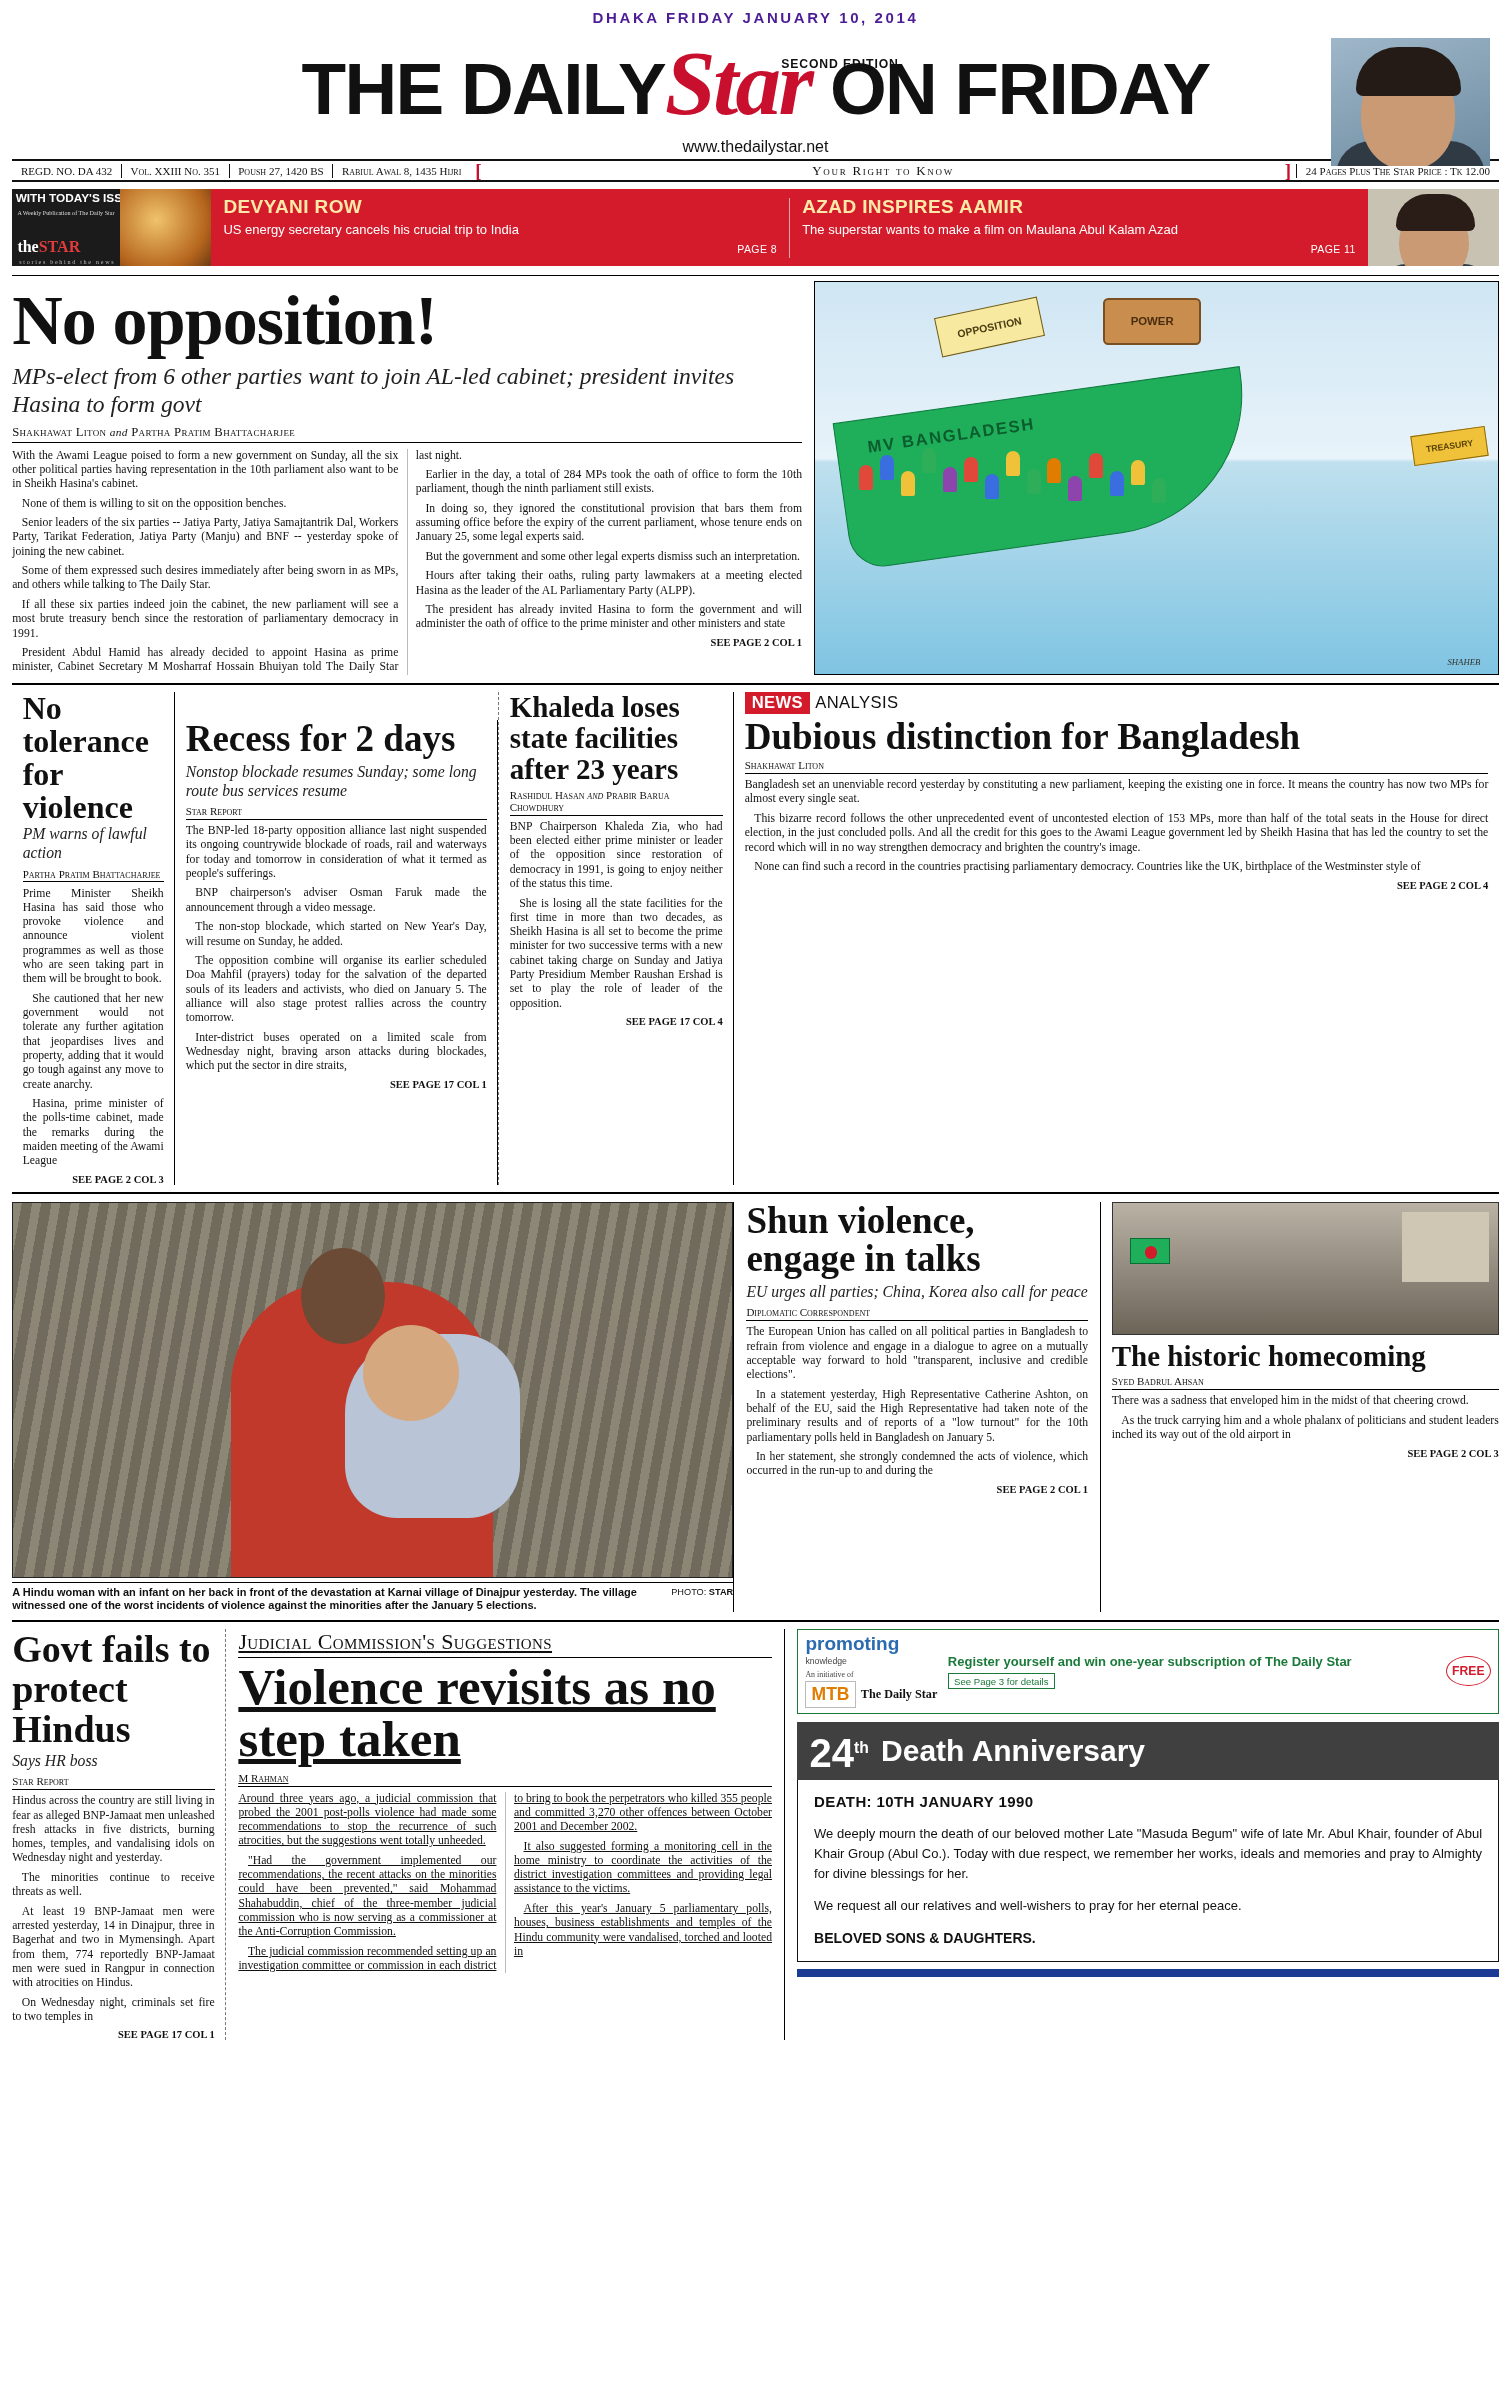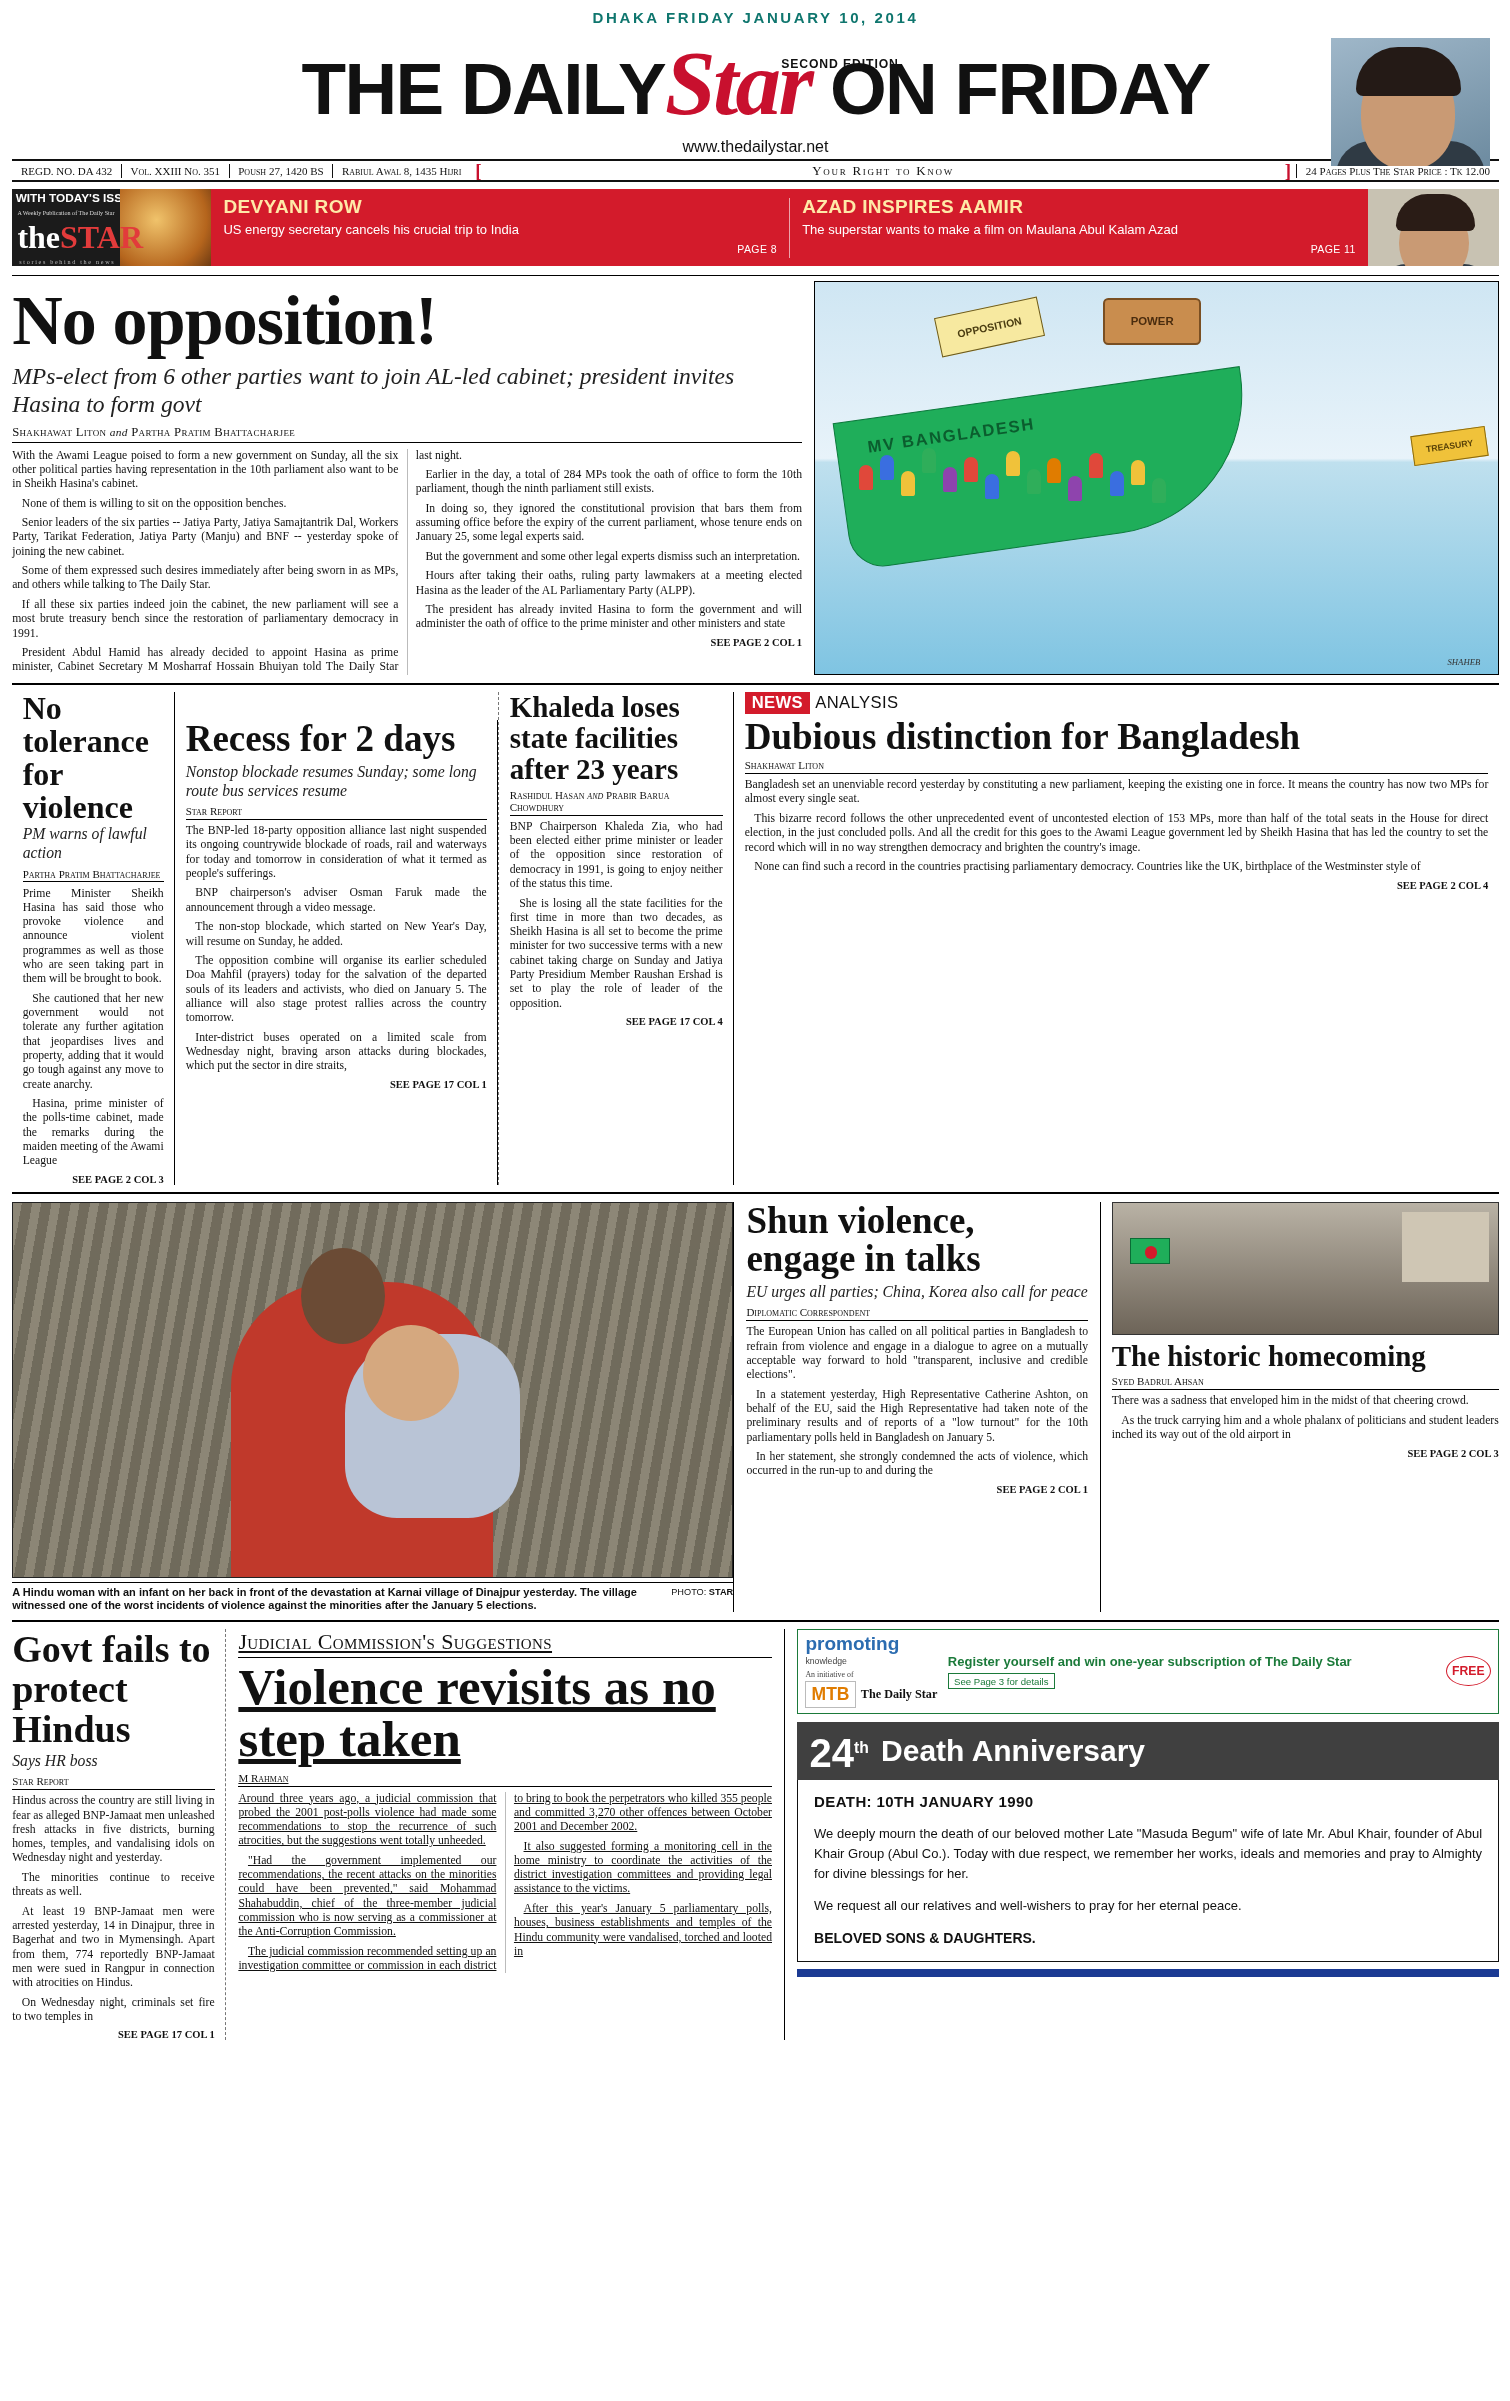--- a/index.html
+++ b/index.html
@@ -13,21 +13,21 @@
   .page { width: 1511px; padding: 0 12.2px 8.7px 12.2px; }
 
   
   .dateline {
     text-align: center;
     font-family: "Liberation Sans", sans-serif;
     font-weight: bold;
     font-size: 15px;
     letter-spacing: 2.6px;
     padding: 8.7px 0 5.2px 0;
-    color: #0f766e;
+    color: #4c1d95;
   }
   .masthead {
     position: relative;
     height: 112px;
     border-bottom: 0;
   }
   .mast-title {
     font-family: "Liberation Sans", sans-serif;
     font-weight: bold;
     font-size: 73px;
@@ -133,21 +133,21 @@
     font-weight: bold; font-size: 11.8px;
     color: #fff;
   }
   .promo-left .mini {
     position: absolute; top: 21px; left: 5.2px;
     font-size: 6.1px; color: #ddd; width: 105px; line-height: 7.9px;
   }
   .promo-left .thestar {
     position: absolute; left: 5.2px; bottom: 10.5px;
     font-family: "Liberation Serif", serif;
-    font-size: 32px; font-weight: bold; color: #fff;
+    font-size: 16px; font-weight: bold; color: #fff;
   }
   .promo-left .thestar em { color: #e23b3b; font-style: normal; }
   .promo-left .tagline2 {
     position: absolute; left: 7px; bottom: 1.7px;
     font-size: 6.1px; letter-spacing: 1.7px; color: #bbb;
   }
   .promo-left .food {
     position: absolute; right: 0; top: 0; width: 91px; height: 77px;
     background: radial-gradient(circle at 40% 40%, #f0c36b, #b5651d 70%, #6d3a12);
   }

